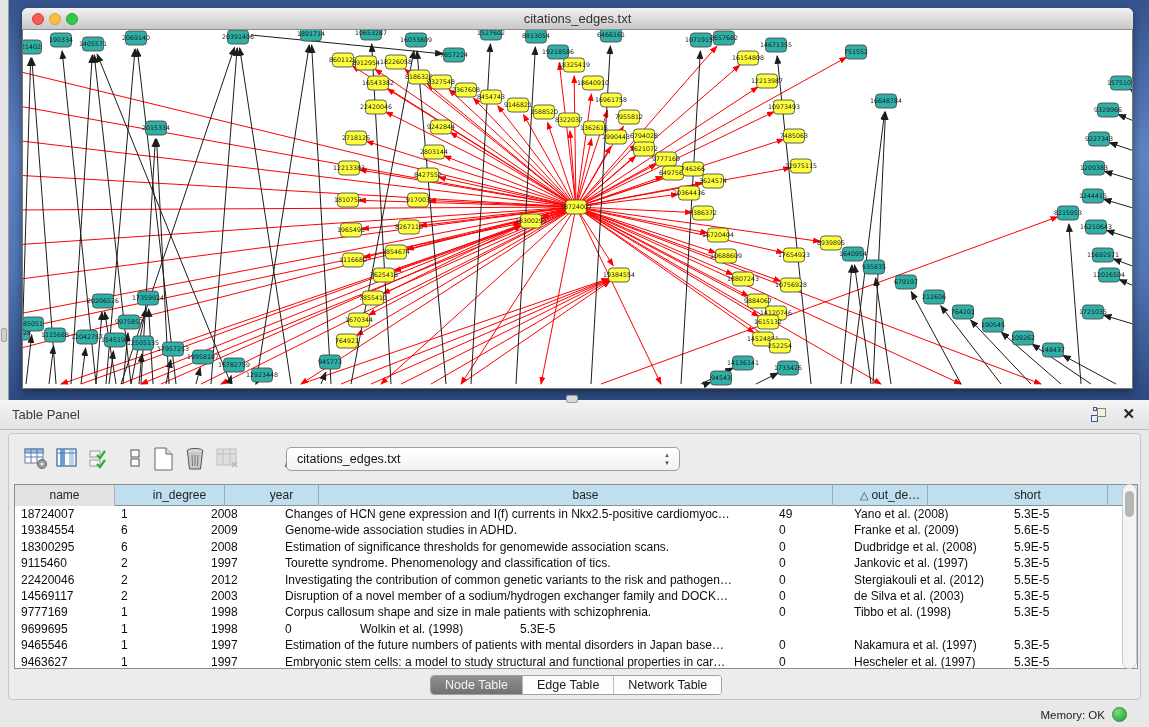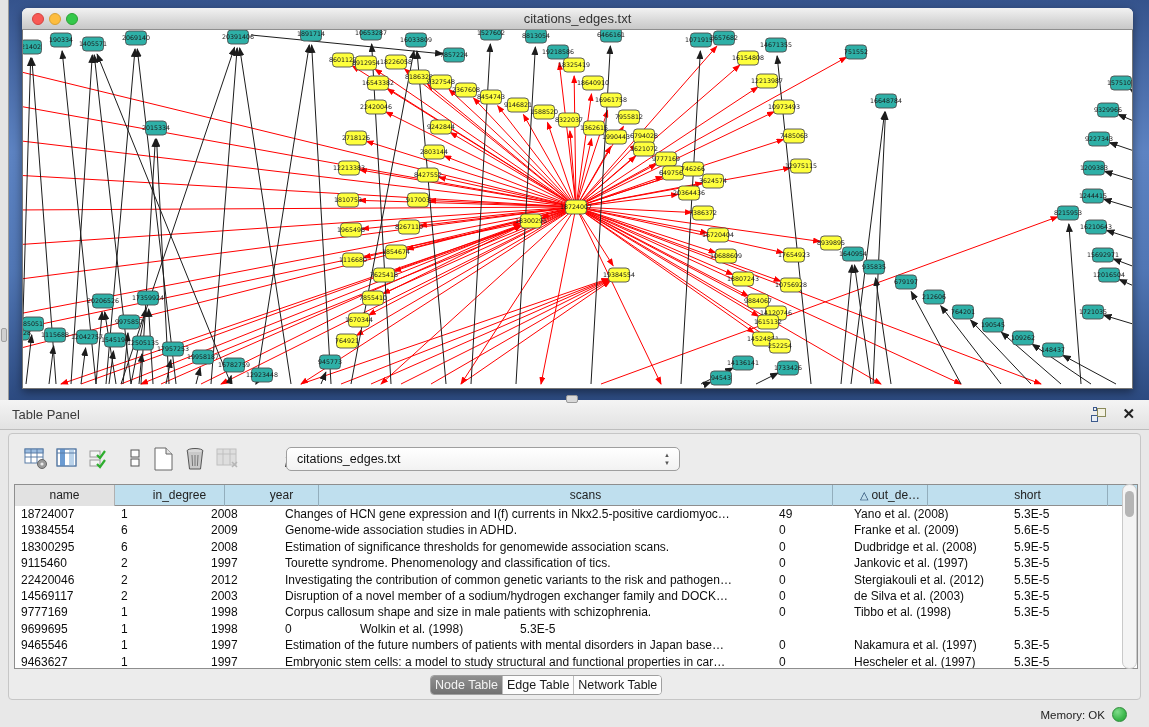--- a/index.html
+++ b/index.html
@@ -54,21 +54,21 @@
   .th-gray { background:#e2e2e2; border-right-color:#b0b0b0; }
   .sort { color:#1a3e66; margin-right:3px; font-size:11px; }
   .tr { display:flex; height:16.4px; }
   .td { flex:none; font-size:12px; color:#0d0d0d; line-height:16.4px; padding-left:6px; overflow:hidden; white-space:nowrap; }
   .vscroll { position:absolute; right:3px; top:50px; width:15px; height:185px; background:#f4f4f4; border:1px solid #c9c9c9; border-radius:7px; }
   .vthumb { position:absolute; left:2px; top:6px; width:9px; height:26px; background:#b5b5b5; border-radius:5px; }
 
   
   .tabs { position:absolute; left:421px; top:241px; height:20px; display:flex; border:1px solid #a0a0a0; border-radius:4px;
     background:#fdfdfd; overflow:hidden; }
-  .tab { height:20px; padding:0 4px; font-size:12.5px; color:#1a1a1a; line-height:19px; background:#fdfdfd; border-right:1px solid #bdbdbd; }
+  .tab { height:20px; padding:0 14px; font-size:12.5px; color:#1a1a1a; line-height:19px; background:#fdfdfd; border-right:1px solid #bdbdbd; }
   .tab:last-child { border-right:none; }
   .tab.sel { background:linear-gradient(180deg,#909090,#6e6e6e); color:#f4f4f4; }
 
   
   .footer { position:absolute; left:0; top:303px; width:100%; height:24px; }
   .mem-label { position:absolute; right:44px; top:6px; font-size:11.5px; color:#222; }
   .mem-dot { position:absolute; right:22px; top:4px; width:15px; height:15px; border-radius:50%;
     background:radial-gradient(circle at 35% 30%,#7fdc8a,#3cb84c 60%,#2e9c3e); border:1px solid #2e8b3a; }
 </style>
 </head>
@@ -798,21 +798,21 @@
           <span class="combo-text">citations_edges.txt</span>
           <span class="combo-stepper">▲<br>▼</span>
         </div>
       </div>
 
       <div class="tbl">
         <div class="thead" id="thead">
             <div class="th th-gray" style="width: 100px;">name</div>
             <div class="th" style="width: 90px;">in_degree</div>
             <div class="th" style="width: 74px;">year</div>
-            <div class="th" style="width: 494px;">scans</div>
+            <div class="th" style="width: 494px;">base</div>
             <div class="th" style="width: 75px;"><span class="sort">△</span>out_de…</div>
             <div class="th" style="width: 160px;">short</div>
             <div class="th" style="width: 91px;">syndrome</div>
           </div>
         <div id="tbody">
             <div class="tr">
               <div class="td" style="width: 100px;">18724007</div>
               <div class="td" style="width: 90px;">1</div>
               <div class="td" style="width: 74px;">2008</div>
               <div class="td" style="width: 494px;">Changes of HCN gene expression and I(f) currents in Nkx2.5-positive cardiomyoc…</div>

